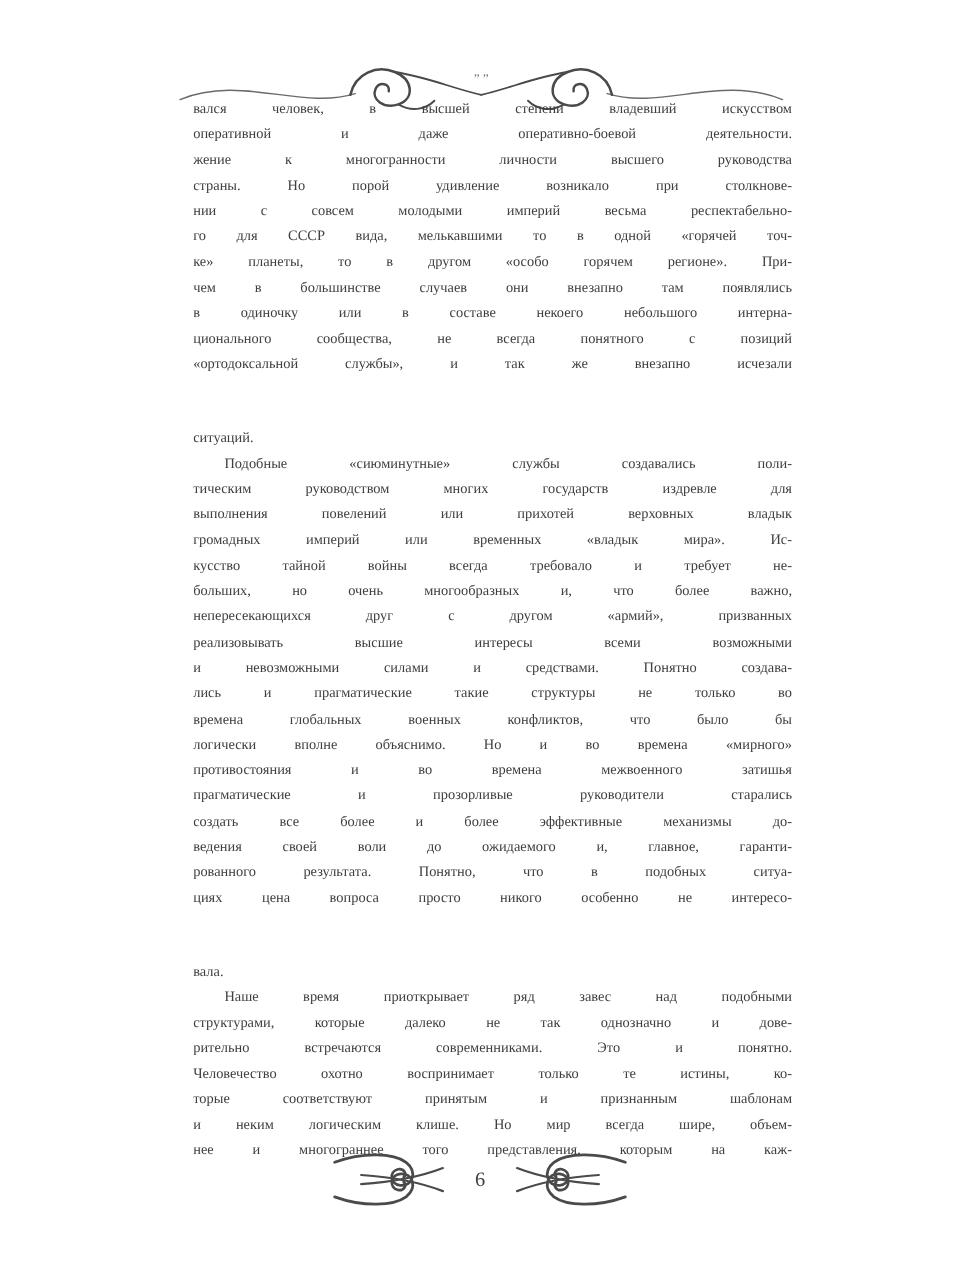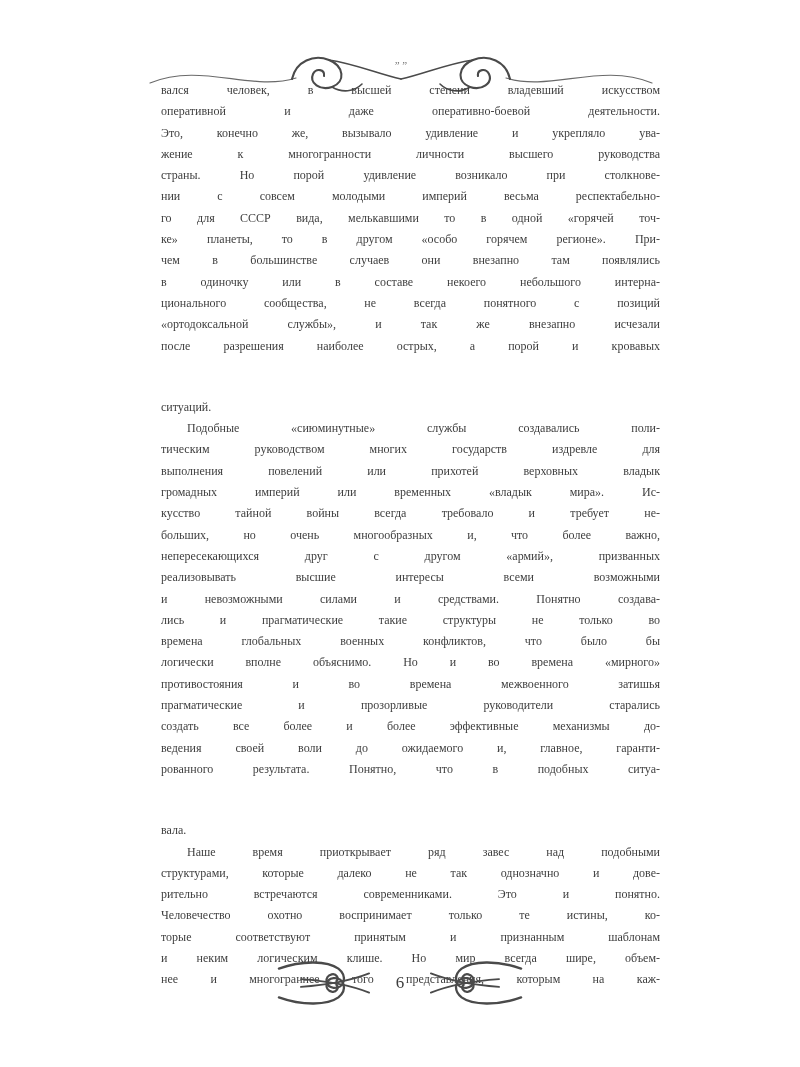--- a/index.html
+++ b/index.html
@@ -73,51 +73,50 @@
       <path d="M186,35 C196,41 208,40 216,32" stroke-width="1.6"></path>
     </g>
     <use href="#half-flourish" transform="translate(510,0) scale(-1,1)"></use>
     <text x="255" y="17" text-anchor="middle" font-size="11" fill="#6f6f6f" font-family="Liberation Serif, serif">” ”</text>
   </svg>
 
   <div class="text-block">
       <div class="para">
         <div class="line">вался человек, в высшей степени владевший искусством</div>
         <div class="line">оперативной и даже оперативно-боевой деятельности.</div>
-        <div class="line">Это, конечно же, вызывало удивление и укрепляло ува-</div>
         <div class="line">жение к многогранности личности высшего руководства</div>
         <div class="line">страны. Но порой удивление возникало при столкнове-</div>
         <div class="line">нии с совсем молодыми империй весьма респектабельно-</div>
         <div class="line">го для СССР вида, мелькавшими то в одной «горячей точ-</div>
         <div class="line">ке» планеты, то в другом «особо горячем регионе». При-</div>
         <div class="line">чем в большинстве случаев они внезапно там появлялись</div>
         <div class="line">в одиночку или в составе некоего небольшого интерна-</div>
         <div class="line">ционального сообщества, не всегда понятного с позиций</div>
         <div class="line">«ортодоксальной службы», и так же внезапно исчезали</div>
-        <div class="line">после разрешения наиболее острых, а порой и кровавых</div>
         <div class="line nojust">ситуаций.</div>
       </div>
       <div class="para">
         <div class="line indent">Подобные «сиюминутные» службы создавались поли-</div>
         <div class="line">тическим руководством многих государств издревле для</div>
         <div class="line">выполнения повелений или прихотей верховных владык</div>
         <div class="line">громадных империй или временных «владык мира». Ис-</div>
         <div class="line">кусство тайной войны всегда требовало и требует не-</div>
         <div class="line">больших, но очень многообразных и, что более важно,</div>
         <div class="line">непересекающихся друг с другом «армий», призванных</div>
         <div class="line">реализовывать высшие интересы всеми возможными</div>
         <div class="line">и невозможными силами и средствами. Понятно создава-</div>
         <div class="line">лись и прагматические такие структуры не только во</div>
         <div class="line">времена глобальных военных конфликтов, что было бы</div>
         <div class="line">логически вполне объяснимо. Но и во времена «мирного»</div>
         <div class="line">противостояния и во времена межвоенного затишья</div>
         <div class="line">прагматические и прозорливые руководители старались</div>
         <div class="line">создать все более и более эффективные механизмы до-</div>
         <div class="line">ведения своей воли до ожидаемого и, главное, гаранти-</div>
         <div class="line">рованного результата. Понятно, что в подобных ситуа-</div>
+        <div class="line">циях цена вопроса просто никого особенно не интересо-</div>
         <div class="line nojust">вала.</div>
       </div>
       <div class="para">
         <div class="line indent">Наше время приоткрывает ряд завес над подобными</div>
         <div class="line">структурами, которые далеко не так однозначно и дове-</div>
         <div class="line">рительно встречаются современниками. Это и понятно.</div>
         <div class="line">Человечество охотно воспринимает только те истины, ко-</div>
         <div class="line">торые соответствуют принятым и признанным шаблонам</div>
         <div class="line">и неким логическим клише. Но мир всегда шире, объем-</div>
         <div class="line">нее и многограннее того представления, которым на каж-</div>

